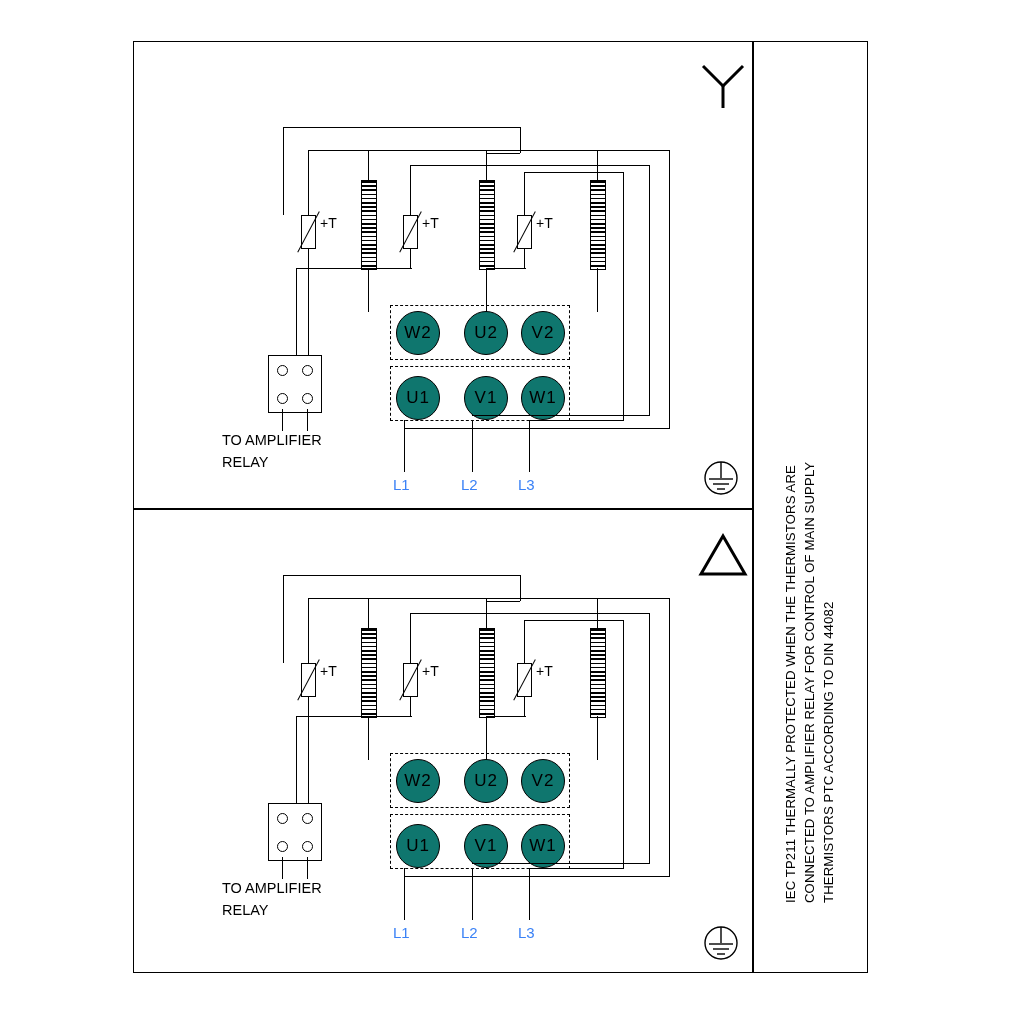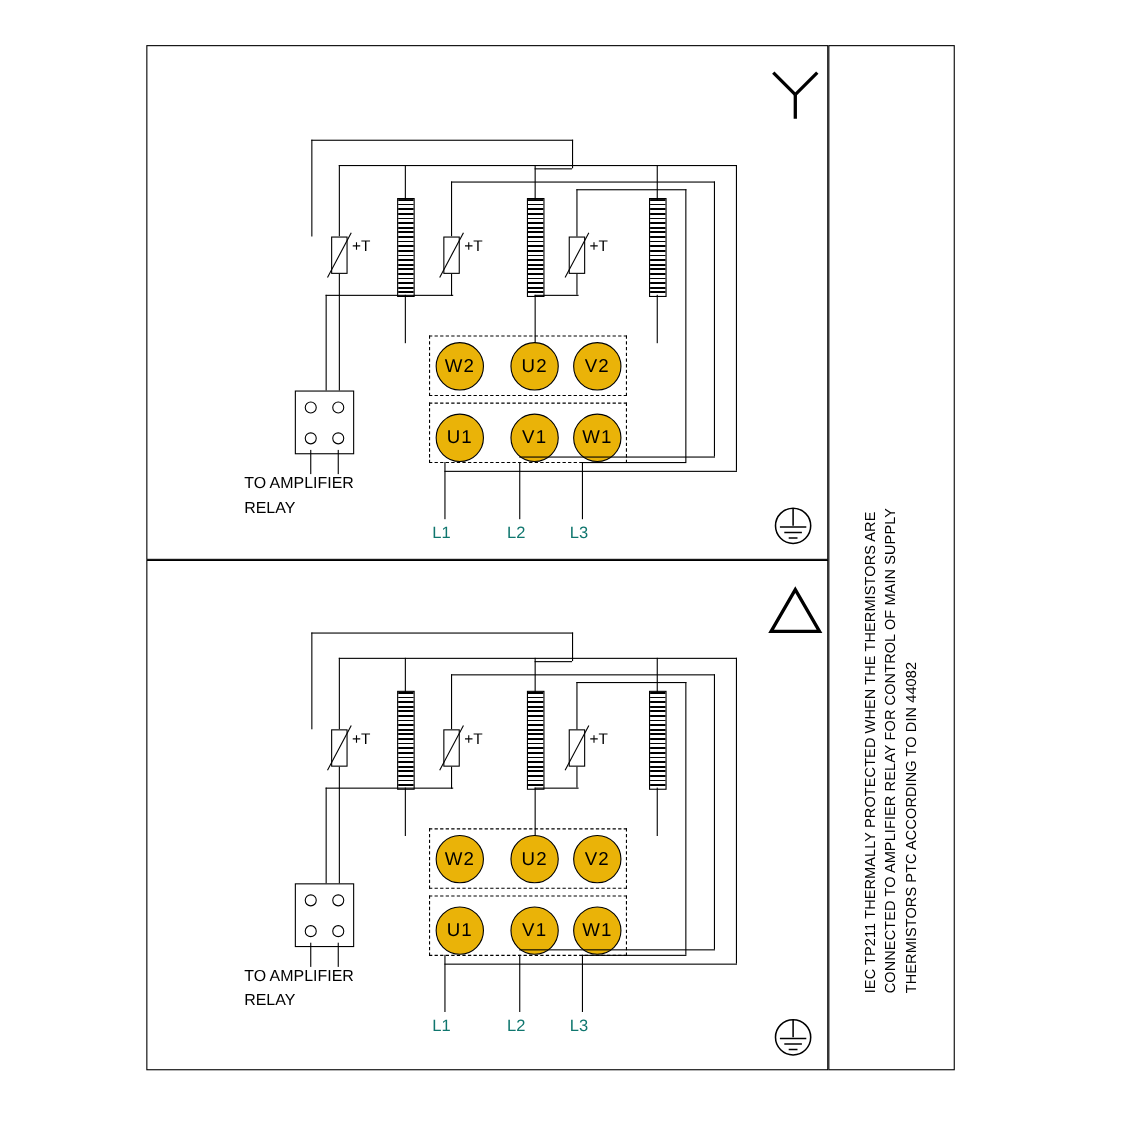--- a/index.html
+++ b/index.html
@@ -29,21 +29,21 @@
     background: #000;
   }
   .h { height: 1.4px; }
   .v { width: 1.4px; }
 
   .term {
     position: absolute;
     border: 1.5px solid #000;
     border-radius: 50%;
     box-sizing: border-box;
-    background: #eab308;
+    background: #0f766e;
     width: 44px;
     height: 44px;
     font-size: 17px;
     letter-spacing: 1px;
     display: flex;
     align-items: center;
     justify-content: center;
     color: #000;
   }
   .dashbox {
@@ -104,21 +104,21 @@
   }
   .lbl {
     position: absolute;
     font-size: 14.5px;
     color: #000;
     white-space: nowrap;
   }
   .lbl-phase {
     position: absolute;
     font-size: 15px;
-    color: #0f766e;
+    color: #3b82f6;
     white-space: nowrap;
   }
   .note-text {
     position: absolute;
     transform-origin: left top;
     transform: rotate(-90deg);
     font-size: 13.2px;
     line-height: 18px;
     color: #000;
     white-space: nowrap;

